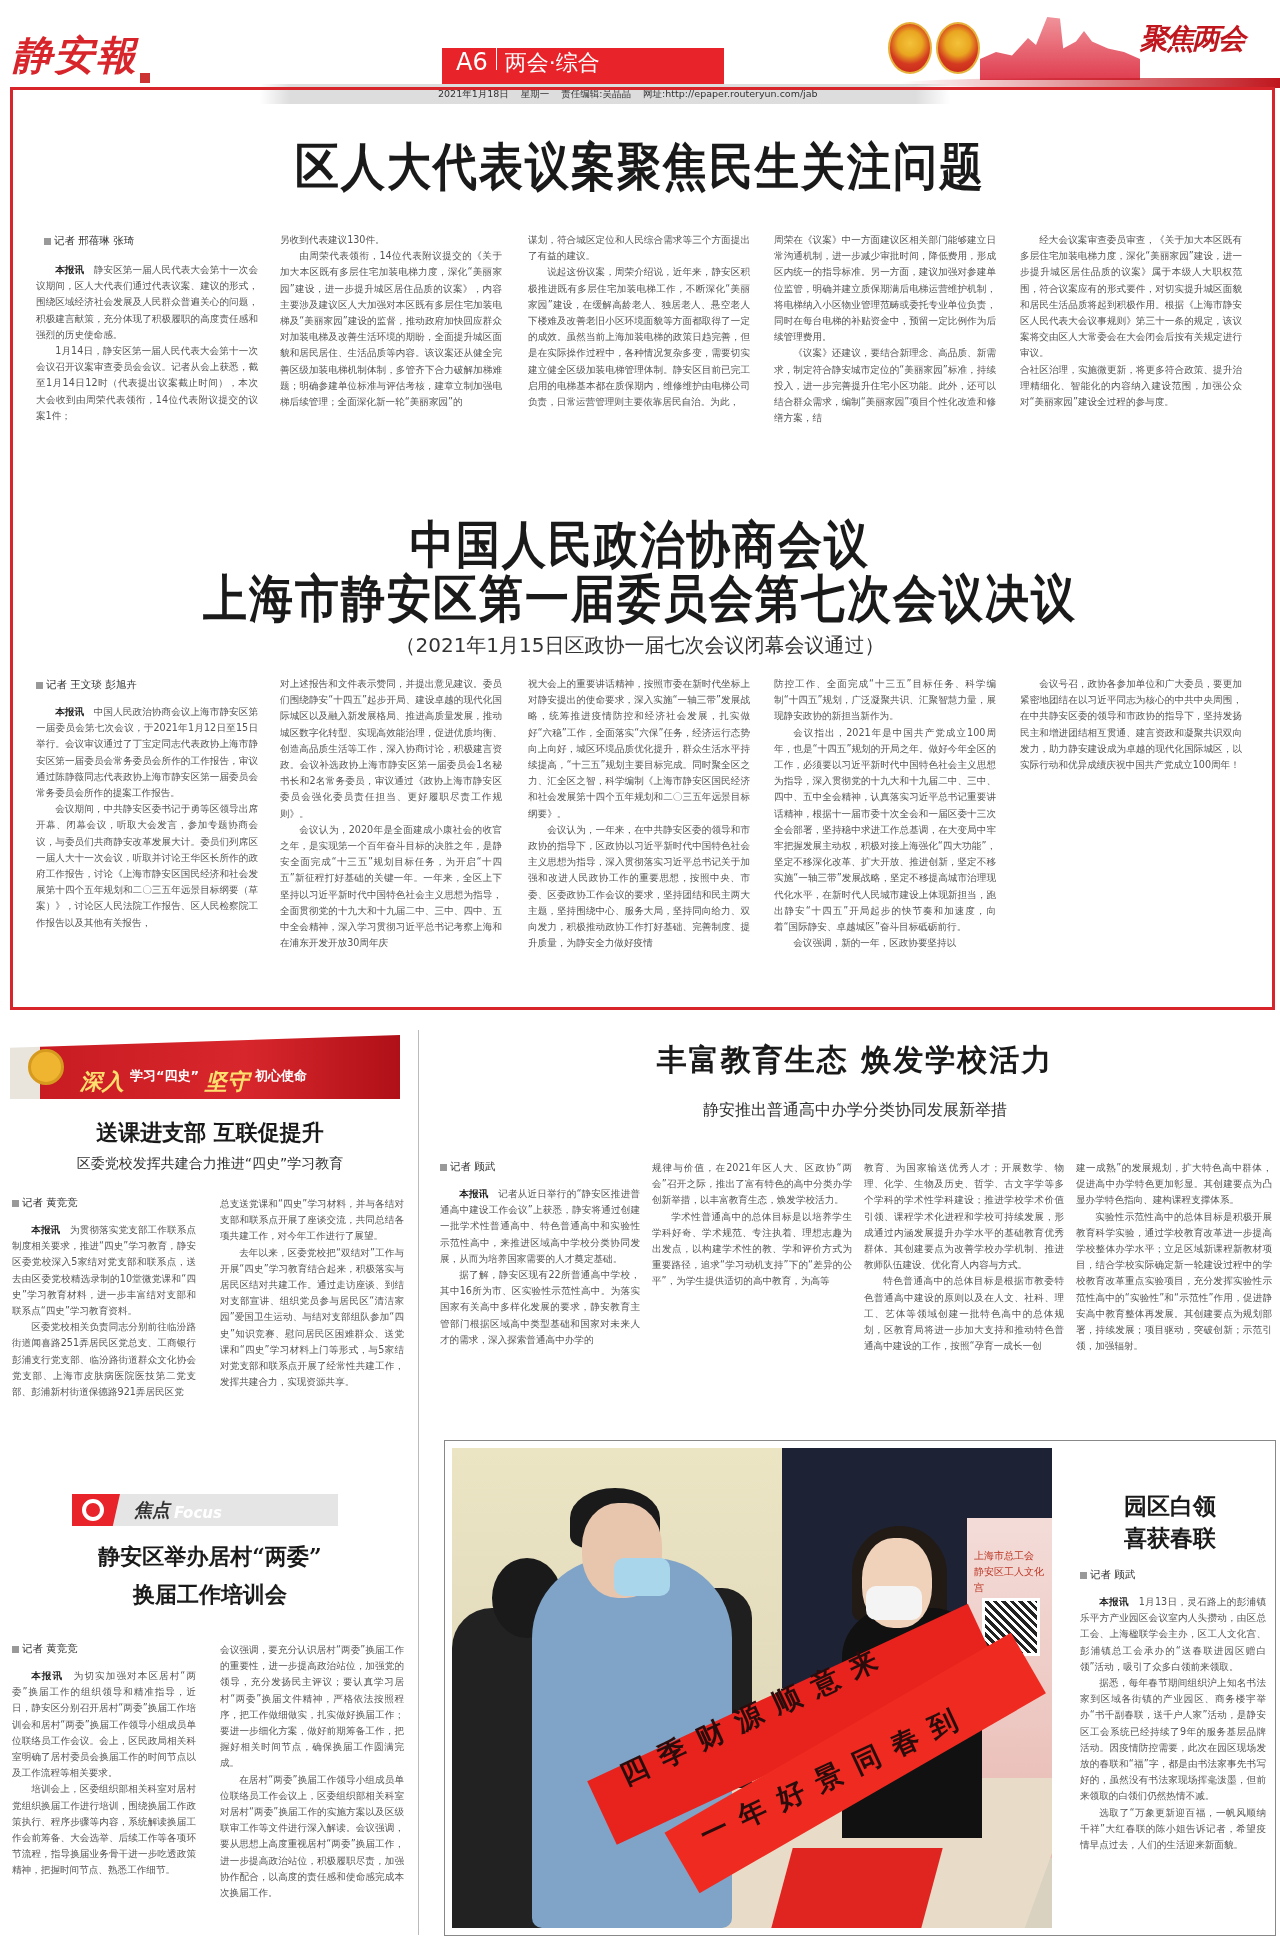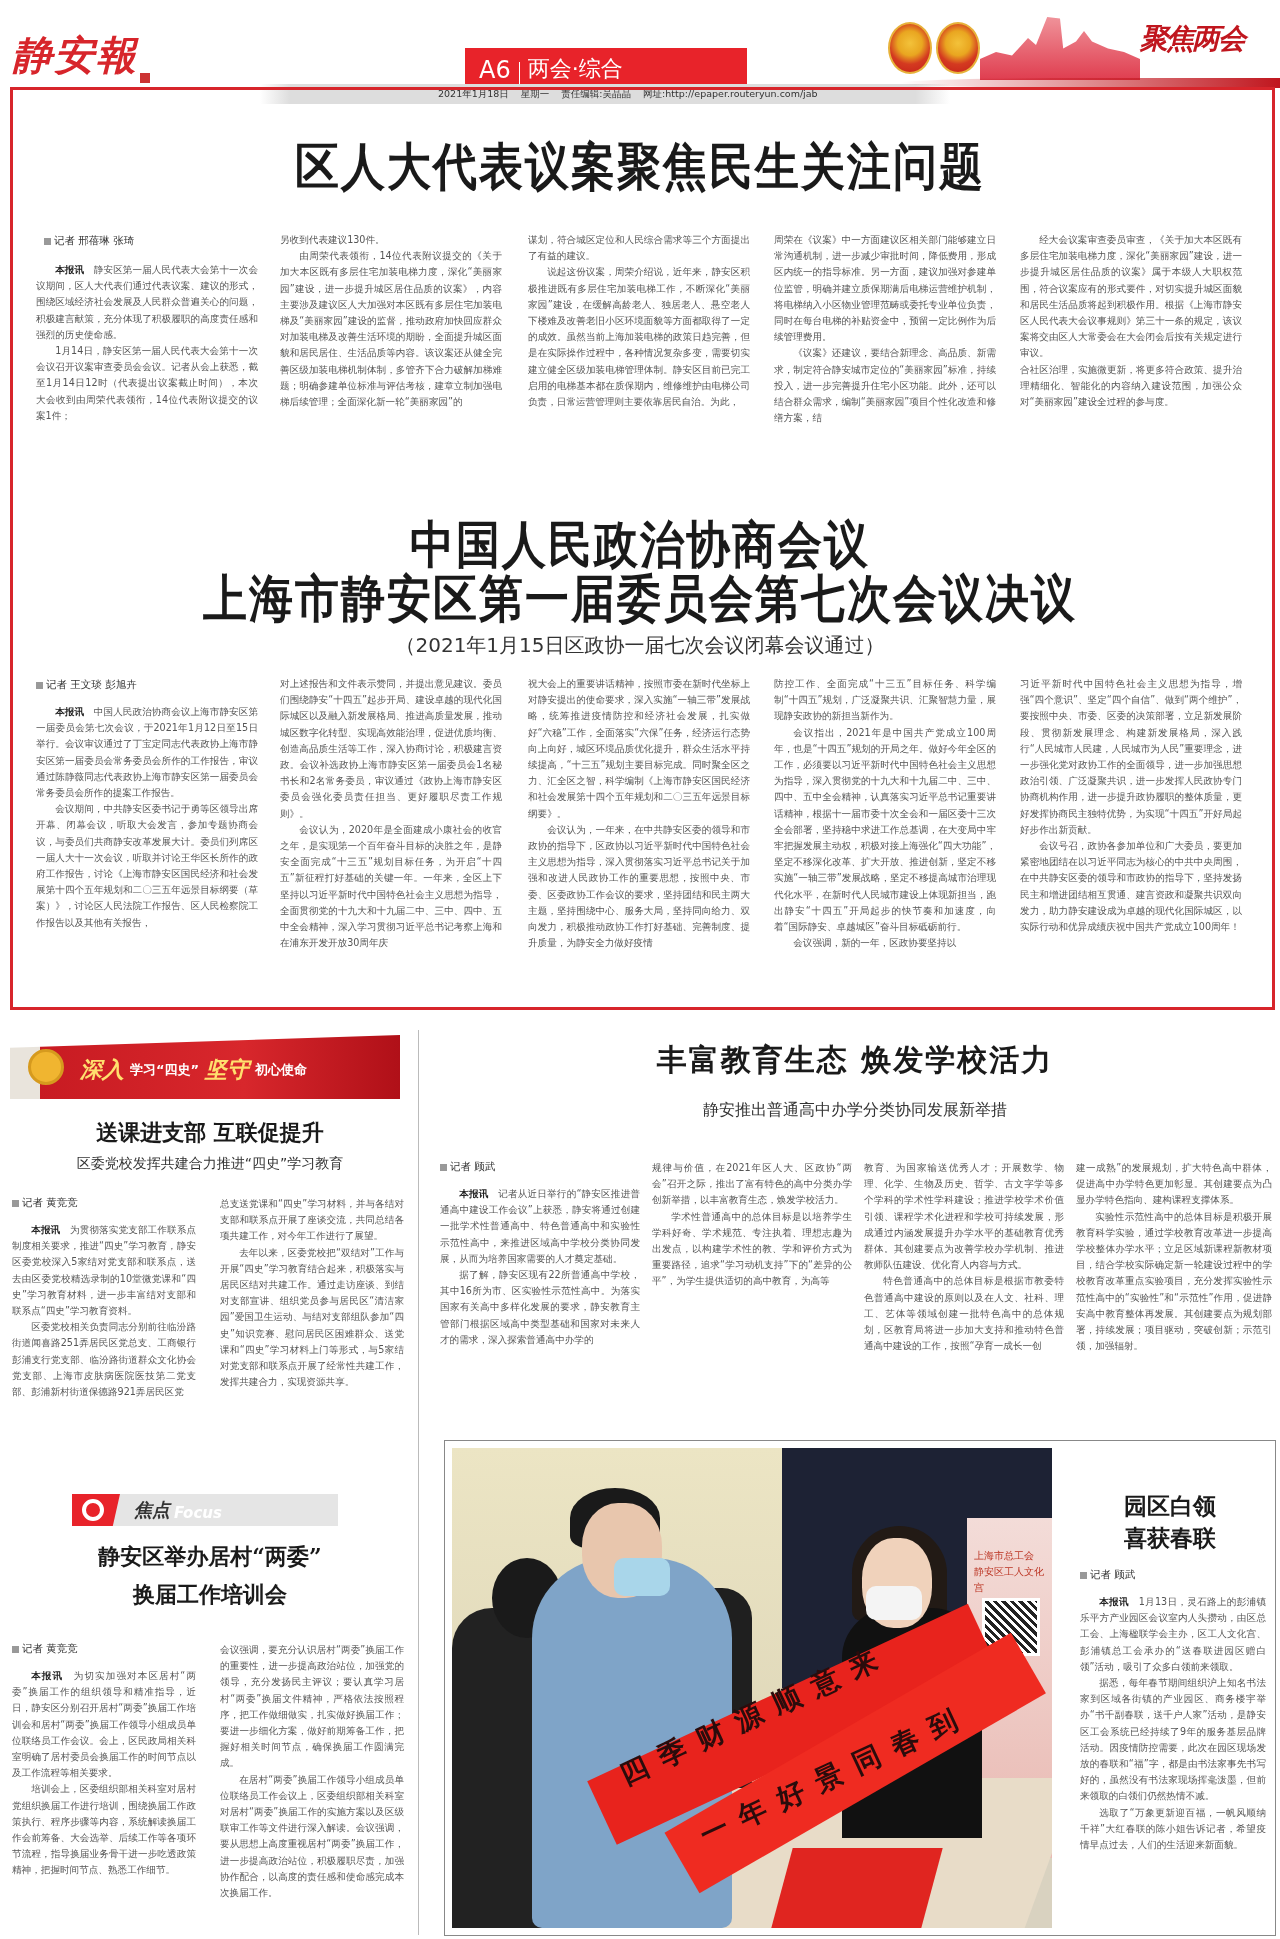--- a/index.html
+++ b/index.html
@@ -2,21 +2,21 @@
 <html><head>
 <meta charset="utf-8">
 <style>
   * { box-sizing: border-box; margin: 0; padding: 0; }
   html, body { width: 1280px; background: #fff; }
   body { font-family: "DejaVu Serif", "Liberation Serif", serif; color: #333; position: relative; height: 1939px; overflow: hidden; }
 
   .masthead { position: absolute; left: 0; top: 0; width: 1280px; height: 92px; }
   .logo { position: absolute; left: 12px; top: 28px; font-size: 40px; font-weight: bold; color: #d7252b; letter-spacing: 2px; font-family: "DejaVu Serif", serif; font-style: italic; }
   .logo-seal { display: inline-block; width: 10px; height: 10px; background: #c33; margin-left: 2px; vertical-align: bottom; }
-  .page-tab { position: absolute; left: 442px; top: 48px; width: 282px; height: 36px; background: #e8232a; color: #fff; font-family: "DejaVu Sans", sans-serif; font-size: 22px; display: flex; align-items: flex-end; padding-left: 14px; margin-left: 23px; }
+  .page-tab { position: absolute; left: 442px; top: 48px; width: 282px; height: 36px; background: #e8232a; color: #fff; font-family: "DejaVu Sans", sans-serif; font-size: 22px; display: flex; align-items: flex-start; padding-left: 14px; }
   .page-tab .num { font-size: 24px; }
   .page-tab .sep { display: inline-block; width: 1px; height: 22px; background: #fff; margin: 0 8px; }
   .dateline { position: absolute; left: 260px; top: 84px; width: 690px; height: 20px; background: linear-gradient(90deg, rgba(220,220,220,0) 0, #ddd 30px, #ddd 95%, rgba(220,220,220,0) 100%); font-family: "DejaVu Sans", sans-serif; font-size: 9.5px; color: #333; display: flex; align-items: center; padding-left: 178px; gap: 12px; }
   .emblems { position: absolute; left: 888px; top: 22px; display: flex; gap: 4px; }
   .emblem { width: 44px; height: 52px; border-radius: 50%; background: radial-gradient(circle at 50% 40%, #f3c23a 0, #e9a620 35%, #d43a20 60%, #c41f1a 100%); border: 2px solid #e7b23a; }
   .skyline { position: absolute; left: 980px; top: 10px; width: 160px; height: 70px; background: linear-gradient(180deg, rgba(232,90,100,0.6), rgba(220,40,60,0.9)); clip-path: polygon(0 70%, 10% 60%, 20% 65%, 30% 40%, 35% 50%, 42% 10%, 50% 12%, 52% 55%, 60% 45%, 65% 30%, 70% 45%, 80% 55%, 90% 60%, 100% 70%, 100% 100%, 0 100%); }
   .slogan { position: absolute; left: 1140px; top: 20px; font-size: 28px; color: #c0161e; font-style: italic; font-weight: bold; letter-spacing: -2px; }
   .red-swoosh { position: absolute; left: 900px; top: 78px; width: 380px; height: 10px; background: linear-gradient(90deg, rgba(200,20,30,0), #c0161e); border-radius: 50% 0 0 50%; }
 
   .frame { position: absolute; left: 10px; top: 87px; width: 1265px; height: 923px; border: 3px solid #d7252b; border-top: 3px solid #d7252b; }
@@ -32,21 +32,21 @@
 
   .col { position: absolute; font-size: 9.6px; line-height: 16.2px; color: #555; text-align: justify; font-family: "DejaVu Sans", sans-serif; }
   .col p { text-indent: 2em; }
   .col b { color: #222; font-weight: bold; }
 
   .divider { position: absolute; background: #bbb; }
 
   .banner { position: absolute; left: 10px; top: 1035px; width: 390px; height: 64px; background: linear-gradient(90deg, #e9e4dc 0, #e9e4dc 30px, #c81b22 30px, #d8272c 60%, #b01018 100%); clip-path: polygon(0 20%, 100% 0, 100% 100%, 0 100%); }
   .banner .sickle { position: absolute; left: 18px; top: 14px; width: 36px; height: 36px; border-radius: 50%; background: #f0b530; border: 3px solid #d69a1e; }
   .banner .txt { position: absolute; left: 70px; top: 20px; color: #fff; font-family: "DejaVu Sans", sans-serif; font-size: 13px; font-weight: bold; display: flex; align-items: center; gap: 6px; }
-  .banner .big { font-size: 22px; color: #ffe06e; font-style: italic; }
+  .banner .big { font-size: 22px; color: #ffe06e; font-style: italic; margin-top: 12px; }
 
   .sub-h { position: absolute; font-weight: bold; color: #1a1a1a; text-align: center; }
   .sub-sub { position: absolute; text-align: center; color: #333; font-family: "DejaVu Sans", sans-serif; }
 
   .focus { position: absolute; left: 72px; top: 1494px; width: 266px; height: 32px; background: #e5e5e5; }
   .focus .red { position: absolute; left: 0; top: 0; width: 48px; height: 32px; background: #e8232a; clip-path: polygon(0 0, 100% 0, 85% 100%, 0 100%); }
   .focus .ring { position: absolute; left: 10px; top: 5px; width: 22px; height: 22px; border-radius: 50%; border: 4px solid #fff; }
   .focus .label { position: absolute; left: 62px; top: 4px; font-size: 18px; font-weight: bold; font-style: italic; color: #333; font-family: "DejaVu Sans", sans-serif; }
   .focus .en { position: absolute; left: 102px; top: 10px; font-size: 15px; font-style: italic; color: #fff; font-family: "DejaVu Sans", sans-serif; font-weight: bold; }
 
@@ -141,21 +141,20 @@
 <div class="col" style="left:528px;top:676px;width:222px;">
     <p style="text-indent: 0px;">祝大会上的重要讲话精神，按照市委在新时代坐标上对静安提出的使命要求，深入实施“一轴三带”发展战略，统筹推进疫情防控和经济社会发展，扎实做好“六稳”工作，全面落实“六保”任务，经济运行态势向上向好，城区环境品质优化提升，群众生活水平持续提高，“十三五”规划主要目标完成。同时聚全区之力、汇全区之智，科学编制《上海市静安区国民经济和社会发展第十四个五年规划和二〇三五年远景目标纲要》。</p>
     <p>会议认为，一年来，在中共静安区委的领导和市政协的指导下，区政协以习近平新时代中国特色社会主义思想为指导，深入贯彻落实习近平总书记关于加强和改进人民政协工作的重要思想，按照中央、市委、区委政协工作会议的要求，坚持团结和民主两大主题，坚持围绕中心、服务大局，坚持同向给力、双向发力，积极推动政协工作打好基础、完善制度、提升质量，为静安全力做好疫情</p>
   </div>
 <div class="col" style="left:774px;top:676px;width:222px;">
     <p style="text-indent: 0px;">防控工作、全面完成“十三五”目标任务、科学编制“十四五”规划，广泛凝聚共识、汇聚智慧力量，展现静安政协的新担当新作为。</p>
     <p>会议指出，2021年是中国共产党成立100周年，也是“十四五”规划的开局之年。做好今年全区的工作，必须要以习近平新时代中国特色社会主义思想为指导，深入贯彻党的十九大和十九届二中、三中、四中、五中全会精神，认真落实习近平总书记重要讲话精神，根据十一届市委十次全会和一届区委十三次全会部署，坚持稳中求进工作总基调，在大变局中牢牢把握发展主动权，积极对接上海强化“四大功能”，坚定不移深化改革、扩大开放、推进创新，坚定不移实施“一轴三带”发展战略，坚定不移提高城市治理现代化水平，在新时代人民城市建设上体现新担当，跑出静安“十四五”开局起步的快节奏和加速度，向着“国际静安、卓越城区”奋斗目标砥砺前行。</p>
     <p>会议强调，新的一年，区政协要坚持以</p>
   </div>
 <div class="col" style="left:1020px;top:676px;width:222px;">
-    <p style="text-indent: 0px;">习近平新时代中国特色社会主义思想为指导，增强“四个意识”、坚定“四个自信”、做到“两个维护”，要按照中央、市委、区委的决策部署，立足新发展阶段、贯彻新发展理念、构建新发展格局，深入践行“人民城市人民建，人民城市为人民”重要理念，进一步强化党对政协工作的全面领导，进一步加强思想政治引领、广泛凝聚共识，进一步发挥人民政协专门协商机构作用，进一步提升政协履职的整体质量，更好发挥协商民主独特优势，为实现“十四五”开好局起好步作出新贡献。</p>
     <p>会议号召，政协各参加单位和广大委员，要更加紧密地团结在以习近平同志为核心的中共中央周围，在中共静安区委的领导和市政协的指导下，坚持发扬民主和增进团结相互贯通、建言资政和凝聚共识双向发力，助力静安建设成为卓越的现代化国际城区，以实际行动和优异成绩庆祝中国共产党成立100周年！</p>
   </div>
 
 <div class="banner">
   <div class="sickle"></div>
   <div class="txt">
     <span class="big">深入</span>
     <span>学习“四史”</span>
     <span class="big">坚守</span>
     <span>初心使命</span>

